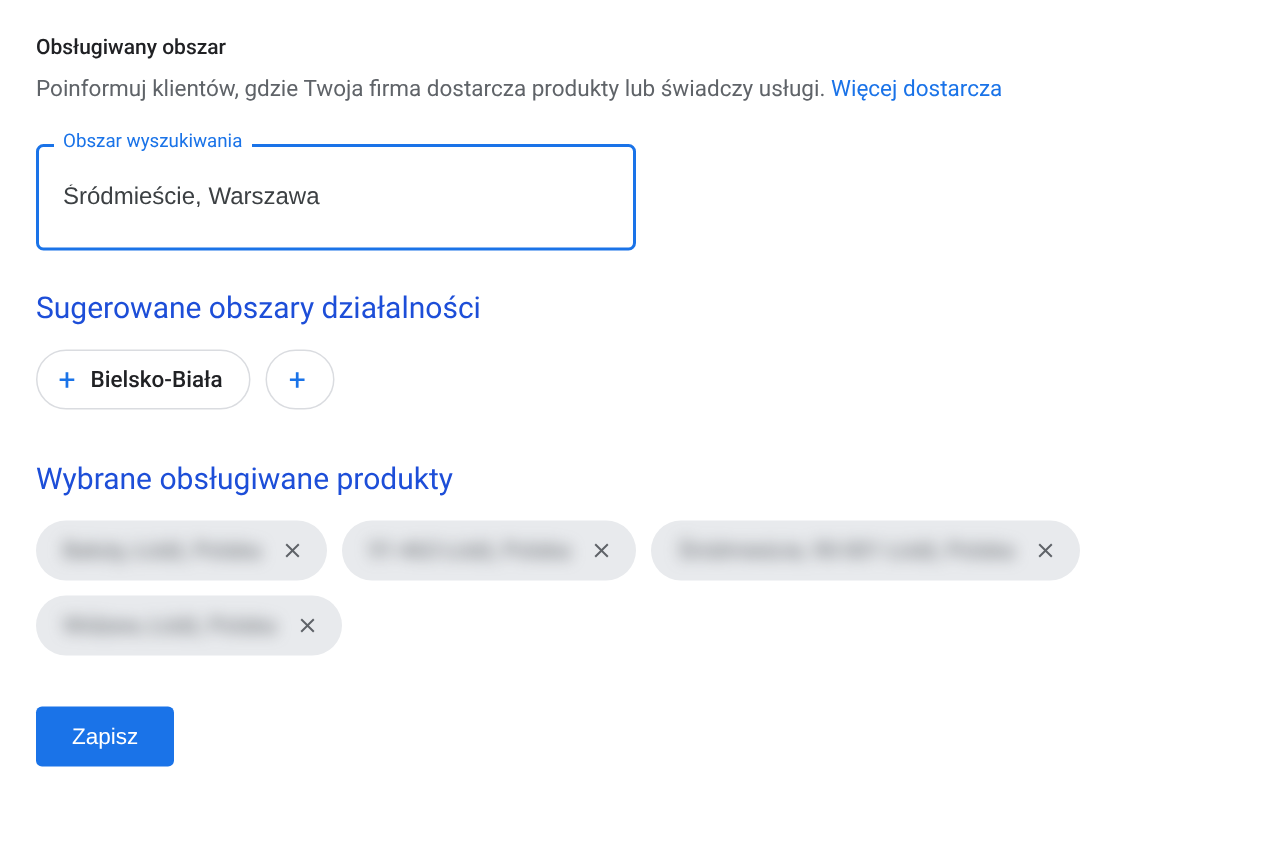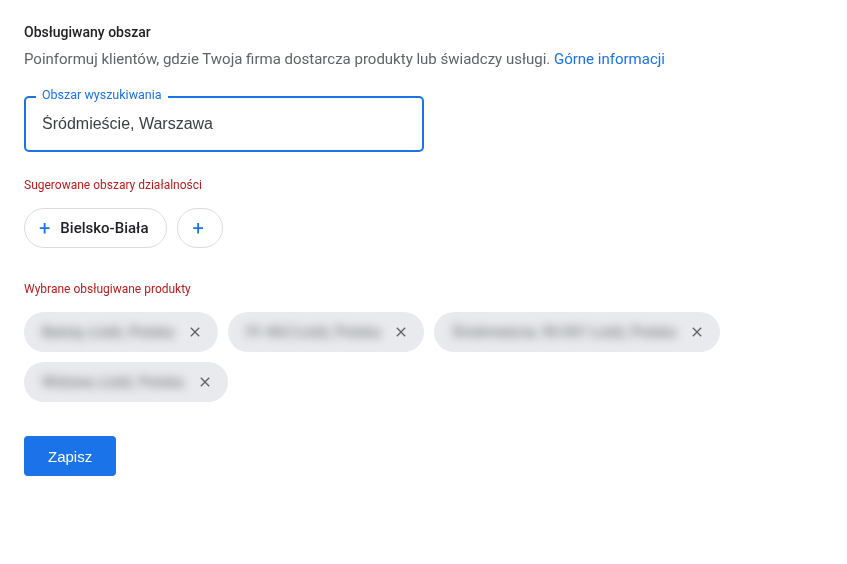--- a/index.html
+++ b/index.html
@@ -34,31 +34,31 @@
       position: absolute;
       top: -9px;
       left: 12px;
       background: #fff;
       padding: 0 6px;
       font-size: 12.5px;
       color: #1a73e8;
     }
     .field-input {
       width: 100%;
-      height: 56px;
+      height: 71px;
       border: 2px solid #1a73e8;
       border-radius: 5px;
       padding: 0 16px;
       font-size: 16px;
       color: #3c4043;
       outline: none;
     }
     .section-label {
-      font-size: 12px;
-      color: #b91c1c;
+      font-size: 20px;
+      color: #1d4ed8;
       margin-bottom: 16px;
     }
     .chip-row {
       display: flex;
       flex-wrap: wrap;
       gap: 10px;
       margin-bottom: 34px;
     }
     .chip-sugg {
       display: inline-flex;
@@ -129,21 +129,21 @@
       color: #1a73e8;
       border: 1px solid #dadce0;
     }
   </style>
 </head>
 <body>
 
 <div class="title">Obsługiwany obszar</div>
 
 <div class="subtitle">
-  <span>Poinformuj klientów, gdzie Twoja firma dostarcza produkty lub świadczy usługi. </span><a href="#">Górne informacji</a>
+  <span>Poinformuj klientów, gdzie Twoja firma dostarcza produkty lub świadczy usługi. </span><a href="#">Więcej dostarcza</a>
 </div>
 
 <div class="field-wrap">
   <div class="field-label">Obszar wyszukiwania</div>
   <input class="field-input" type="text" value="Śródmieście, Warszawa" style="">
 </div>
 
 <div class="section-label">Sugerowane obszary działalności</div>
 
 <div class="chip-row">

